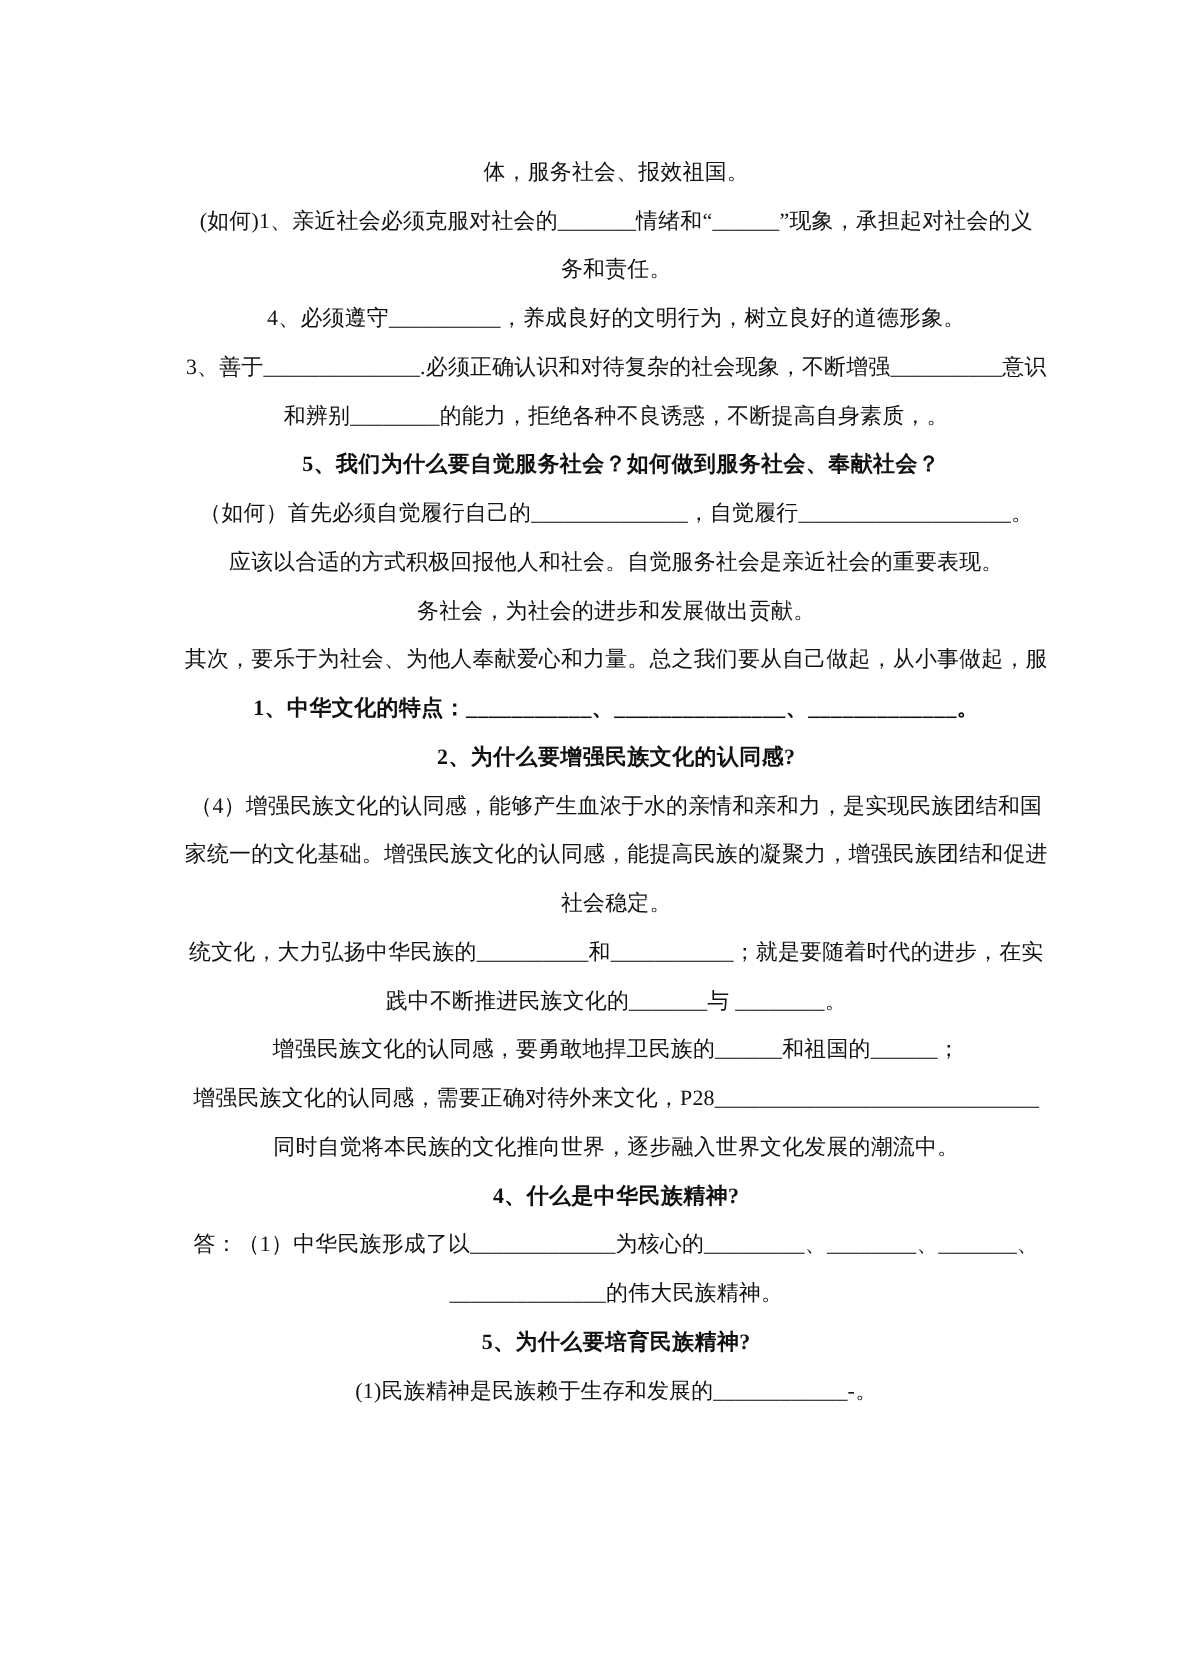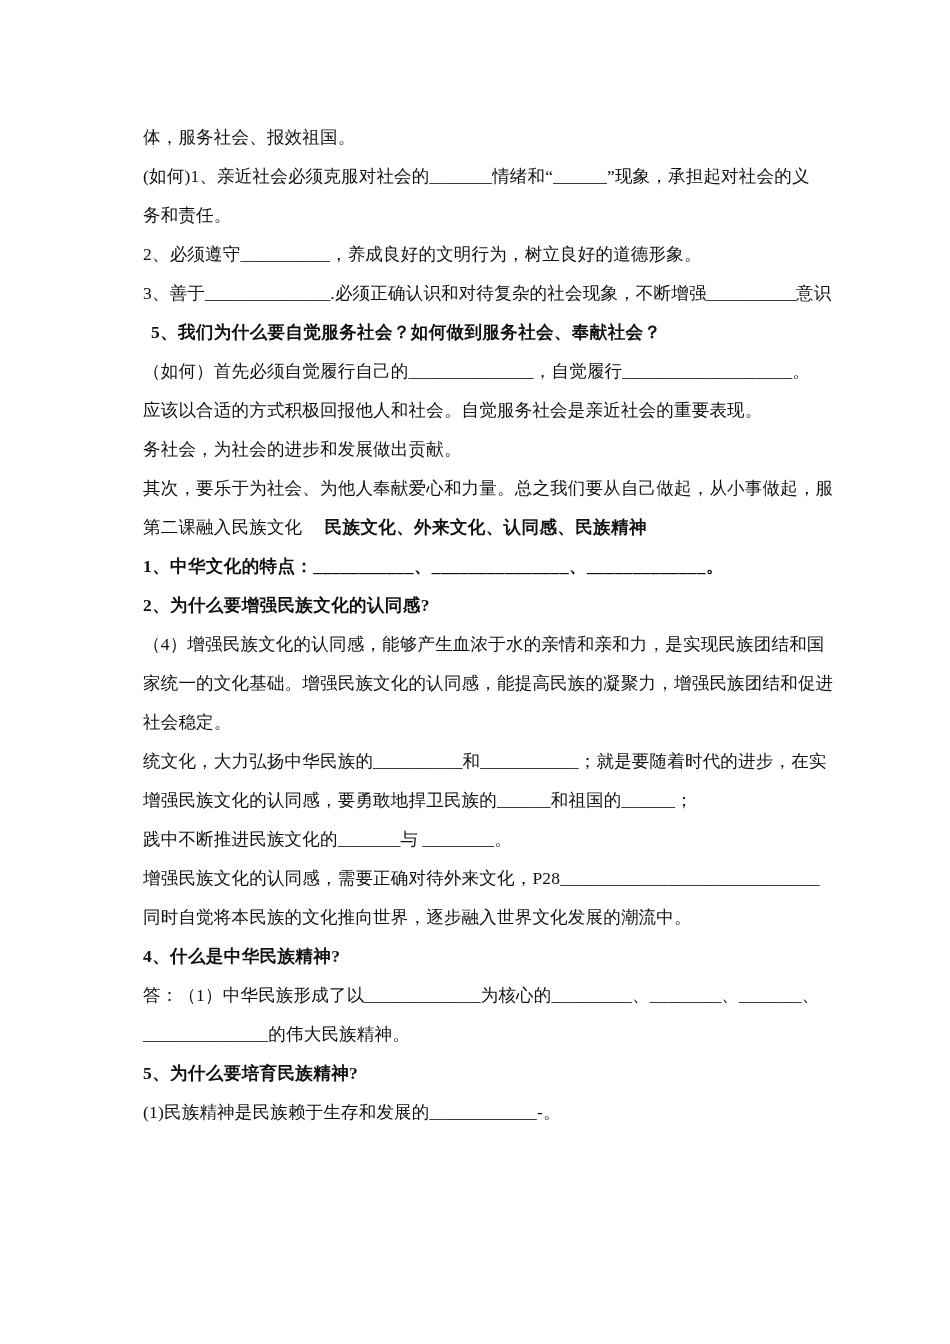--- a/index.html
+++ b/index.html
@@ -13,20 +13,21 @@
     position: relative;
     font-family: "Liberation Serif", "DejaVu Serif", serif;
     color: #000000;
     overflow: hidden;
   }
   .page {
     position: absolute;
     top: 118px;
     left: 143px;
     width: 700px;
+    text-align: center;
   }
   .line {
     height: 39px;
     line-height: 39px;
     font-size: 17.5px;
     white-space: pre;
     letter-spacing: 0.2px;
     color: #111111;
   }
   .line span.b {
@@ -37,36 +38,36 @@
     padding-left: 8px;
   }
 </style>
 </head>
 <body>
 
 <div class="page">
     <div class="line"><span>体，服务社会、报效祖国。</span></div>
     <div class="line"><span>(如何)1、亲近社会必须克服对社会的_______情绪和“______”现象，承担起对社会的义</span></div>
     <div class="line"><span>务和责任。</span></div>
-    <div class="line"><span>2、必须遵守__________，养成良好的文明行为，树立良好的道德形象。</span></div>
+    <div class="line"><span>4、必须遵守__________，养成良好的文明行为，树立良好的道德形象。</span></div>
     <div class="line"><span>3、善于______________.必须正确认识和对待复杂的社会现象，不断增强__________意识</span></div>
+    <div class="line"><span>和辨别________的能力，拒绝各种不良诱惑，不断提高自身素质，。</span></div>
     <div class="line indent"><span class="b">5、我们为什么要自觉服务社会？如何做到服务社会、奉献社会？</span></div>
     <div class="line"><span>（如何）首先必须自觉履行自己的______________，自觉履行___________________。</span></div>
     <div class="line"><span>应该以合适的方式积极回报他人和社会。自觉服务社会是亲近社会的重要表现。</span></div>
     <div class="line"><span>务社会，为社会的进步和发展做出贡献。</span></div>
     <div class="line"><span>其次，要乐于为社会、为他人奉献爱心和力量。总之我们要从自己做起，从小事做起，服</span></div>
-    <div class="line"><span>第二课融入民族文化　 </span><span class="b">民族文化、外来文化、认同感、民族精神</span></div>
     <div class="line"><span class="b">1、中华文化的特点：___________、_______________、_____________。</span></div>
     <div class="line"><span class="b">2、为什么要增强民族文化的认同感?</span></div>
     <div class="line"><span>（4）增强民族文化的认同感，能够产生血浓于水的亲情和亲和力，是实现民族团结和国</span></div>
     <div class="line"><span>家统一的文化基础。增强民族文化的认同感，能提高民族的凝聚力，增强民族团结和促进</span></div>
     <div class="line"><span>社会稳定。</span></div>
     <div class="line"><span>统文化，大力弘扬中华民族的__________和___________；就是要随着时代的进步，在实</span></div>
+    <div class="line"><span>践中不断推进民族文化的_______与 ________。</span></div>
     <div class="line"><span>增强民族文化的认同感，要勇敢地捍卫民族的______和祖国的______；</span></div>
-    <div class="line"><span>践中不断推进民族文化的_______与 ________。</span></div>
     <div class="line"><span>增强民族文化的认同感，需要正确对待外来文化，P28_____________________________</span></div>
     <div class="line"><span>同时自觉将本民族的文化推向世界，逐步融入世界文化发展的潮流中。</span></div>
     <div class="line"><span class="b">4、什么是中华民族精神?</span></div>
     <div class="line"><span>答：（1）中华民族形成了以_____________为核心的_________、________、_______、</span></div>
     <div class="line"><span>______________的伟大民族精神。</span></div>
     <div class="line"><span class="b">5、为什么要培育民族精神?</span></div>
     <div class="line"><span>(1)民族精神是民族赖于生存和发展的____________-。</span></div>
   </div>
 
 </body></html>

